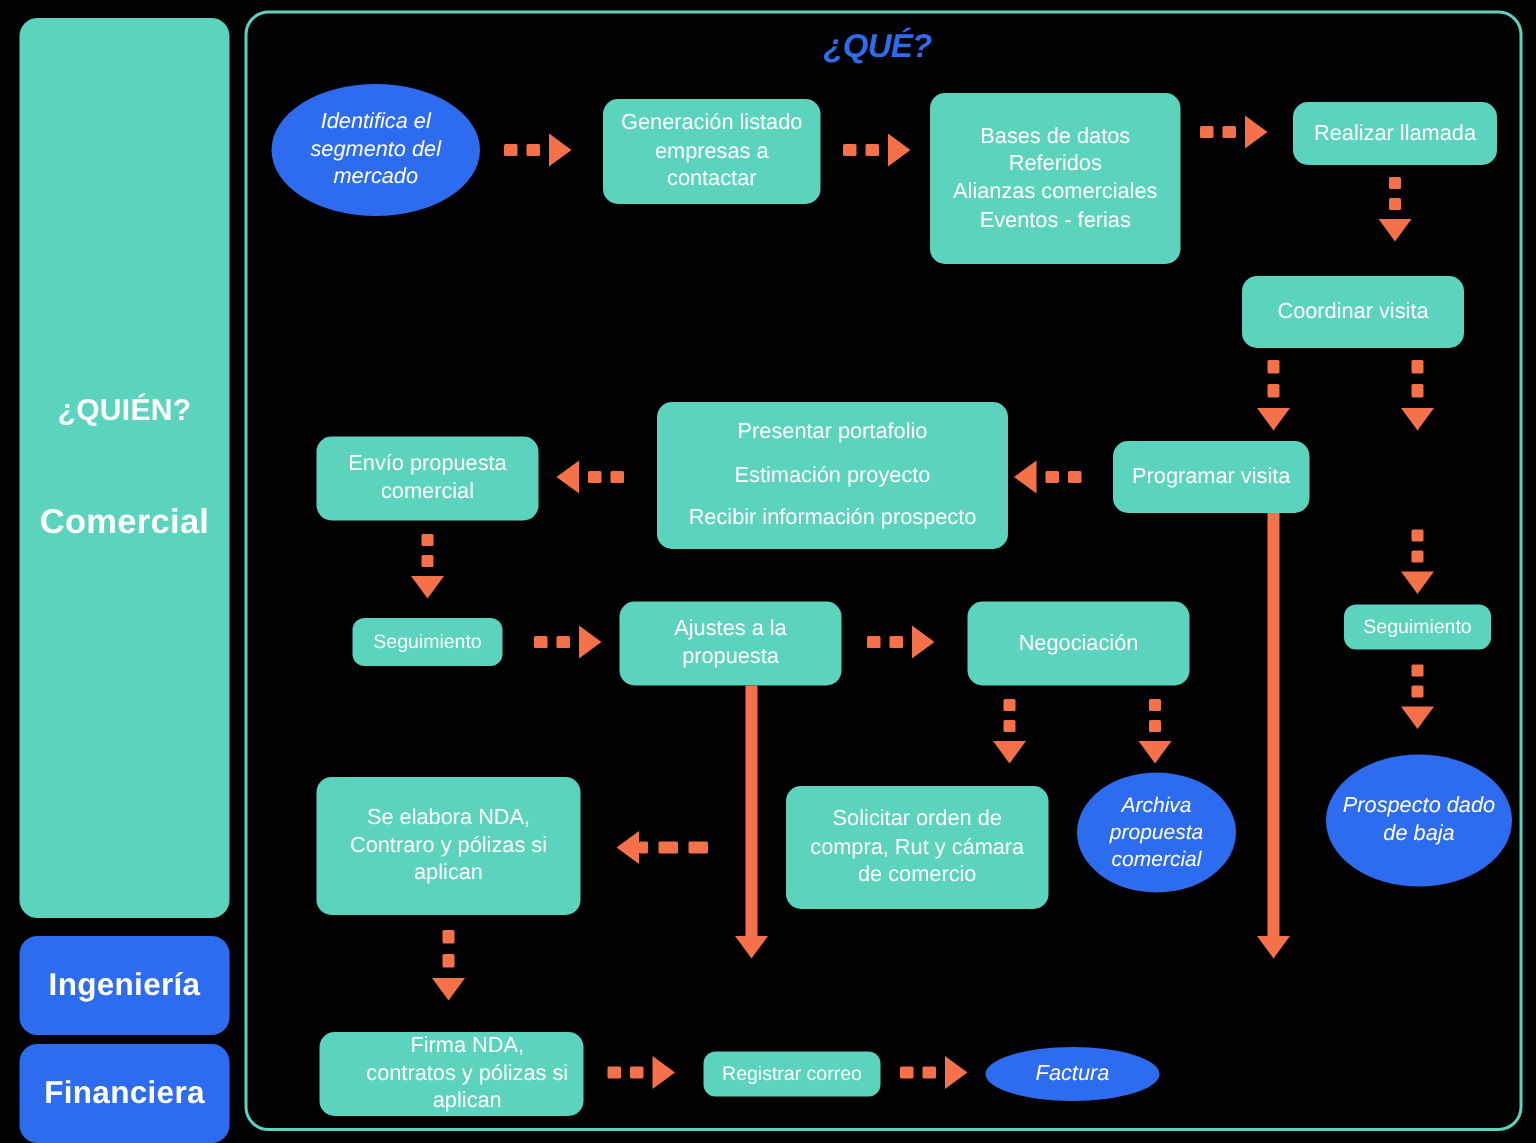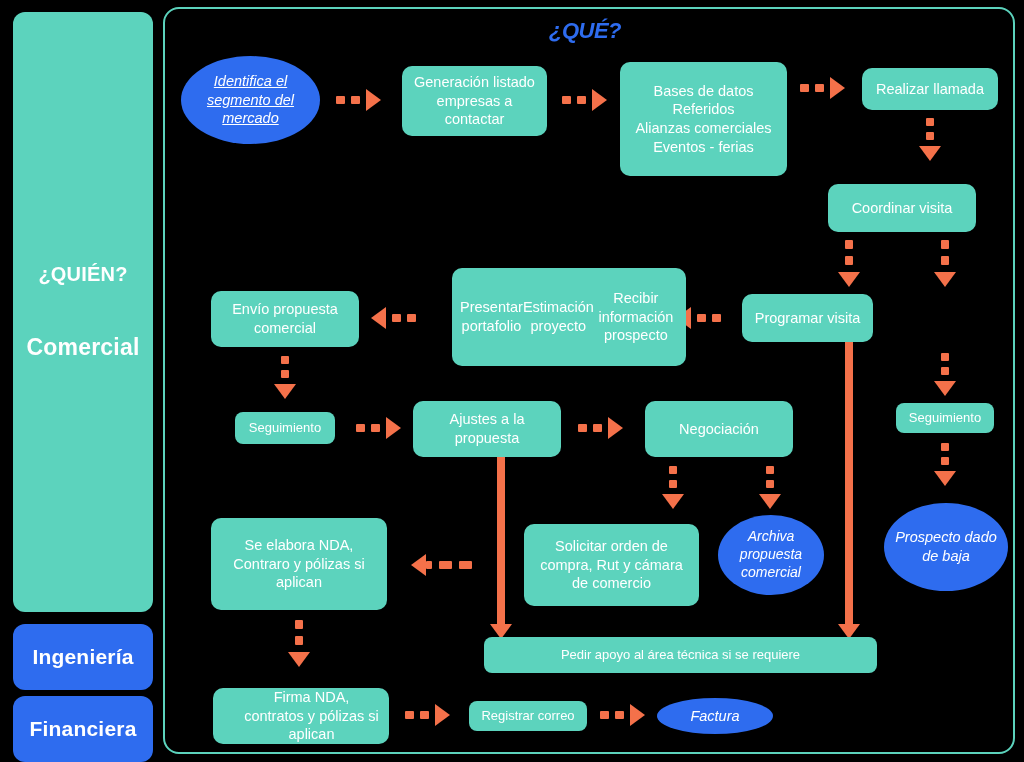--- a/index.html
+++ b/index.html
@@ -84,21 +84,21 @@
       <div>Ingeniería</div>
     </div>
     <div class="side-card blue side-fin">
       <div>Financiera</div>
     </div>
   </div>
 
   <div class="panel"></div>
   <div class="que-title">¿QUÉ?</div>
 
-  <div class="node ellipse" style="left:181px;top:56px;width:139px;height:88px;text-decoration:underline;">
+  <div class="node ellipse" style="left:181px;top:56px;width:139px;height:88px;">
     <span>Identifica el segmento del mercado</span>
   </div>
 
   <div class="dashr" style="left:336px;top:96px;">
     <div class="seg" style="width:9px;"></div>
       <div style="width:6px;"></div>
     <div class="seg" style="width:9px;"></div>
       <div style="width:6px;"></div>
     <div class="head-r"></div>
   </div>
@@ -168,21 +168,21 @@
 
 
   <div class="dashl" style="left:676px;top:314px;">
     <div class="seg" style="width:9px;"></div>
       <div style="width:6px;"></div>
     <div class="seg" style="width:9px;"></div>
       <div style="width:6px;"></div>
     <div class="head-l"></div>
   </div>
 
-  <div class="node box" style="left:452px;top:268px;width:234px;height:98px;flex-direction:row;">
+  <div class="node box" style="left:438px;top:268px;width:234px;height:98px;flex-direction:column;gap:10px;">
     <span>Presentar portafolio</span>
     <span>Estimación proyecto</span>
     <span>Recibir información prospecto</span>
   </div>
 
   <div class="dashl" style="left:371px;top:314px;">
     <div class="seg" style="width:9px;"></div>
       <div style="width:6px;"></div>
     <div class="seg" style="width:9px;"></div>
       <div style="width:6px;"></div>
@@ -297,23 +297,20 @@
   </div>
 
   <div class="dashd" style="left:295px;top:620px;">
     <div class="seg" style="height:9px;"></div>
       <div style="height:7px;"></div>
     <div class="seg" style="height:9px;"></div>
       <div style="height:7px;"></div>
     <div class="head-d"></div>
   </div>
 
-  <div class="node box small" style="left:484px;top:637px;width:393px;height:36px;">
-    <span>Pedir apoyo al área técnica si se requiere</span>
-  </div>
 
   <div class="node box" style="left:213px;top:688px;width:176px;height:56px;padding-left:29px;">
     <span>Firma NDA, contratos y pólizas si aplican</span>
   </div>
 
   <div class="dashr" style="left:405px;top:711px;">
     <div class="seg" style="width:9px;"></div>
       <div style="width:6px;"></div>
     <div class="seg" style="width:9px;"></div>
       <div style="width:6px;"></div>

